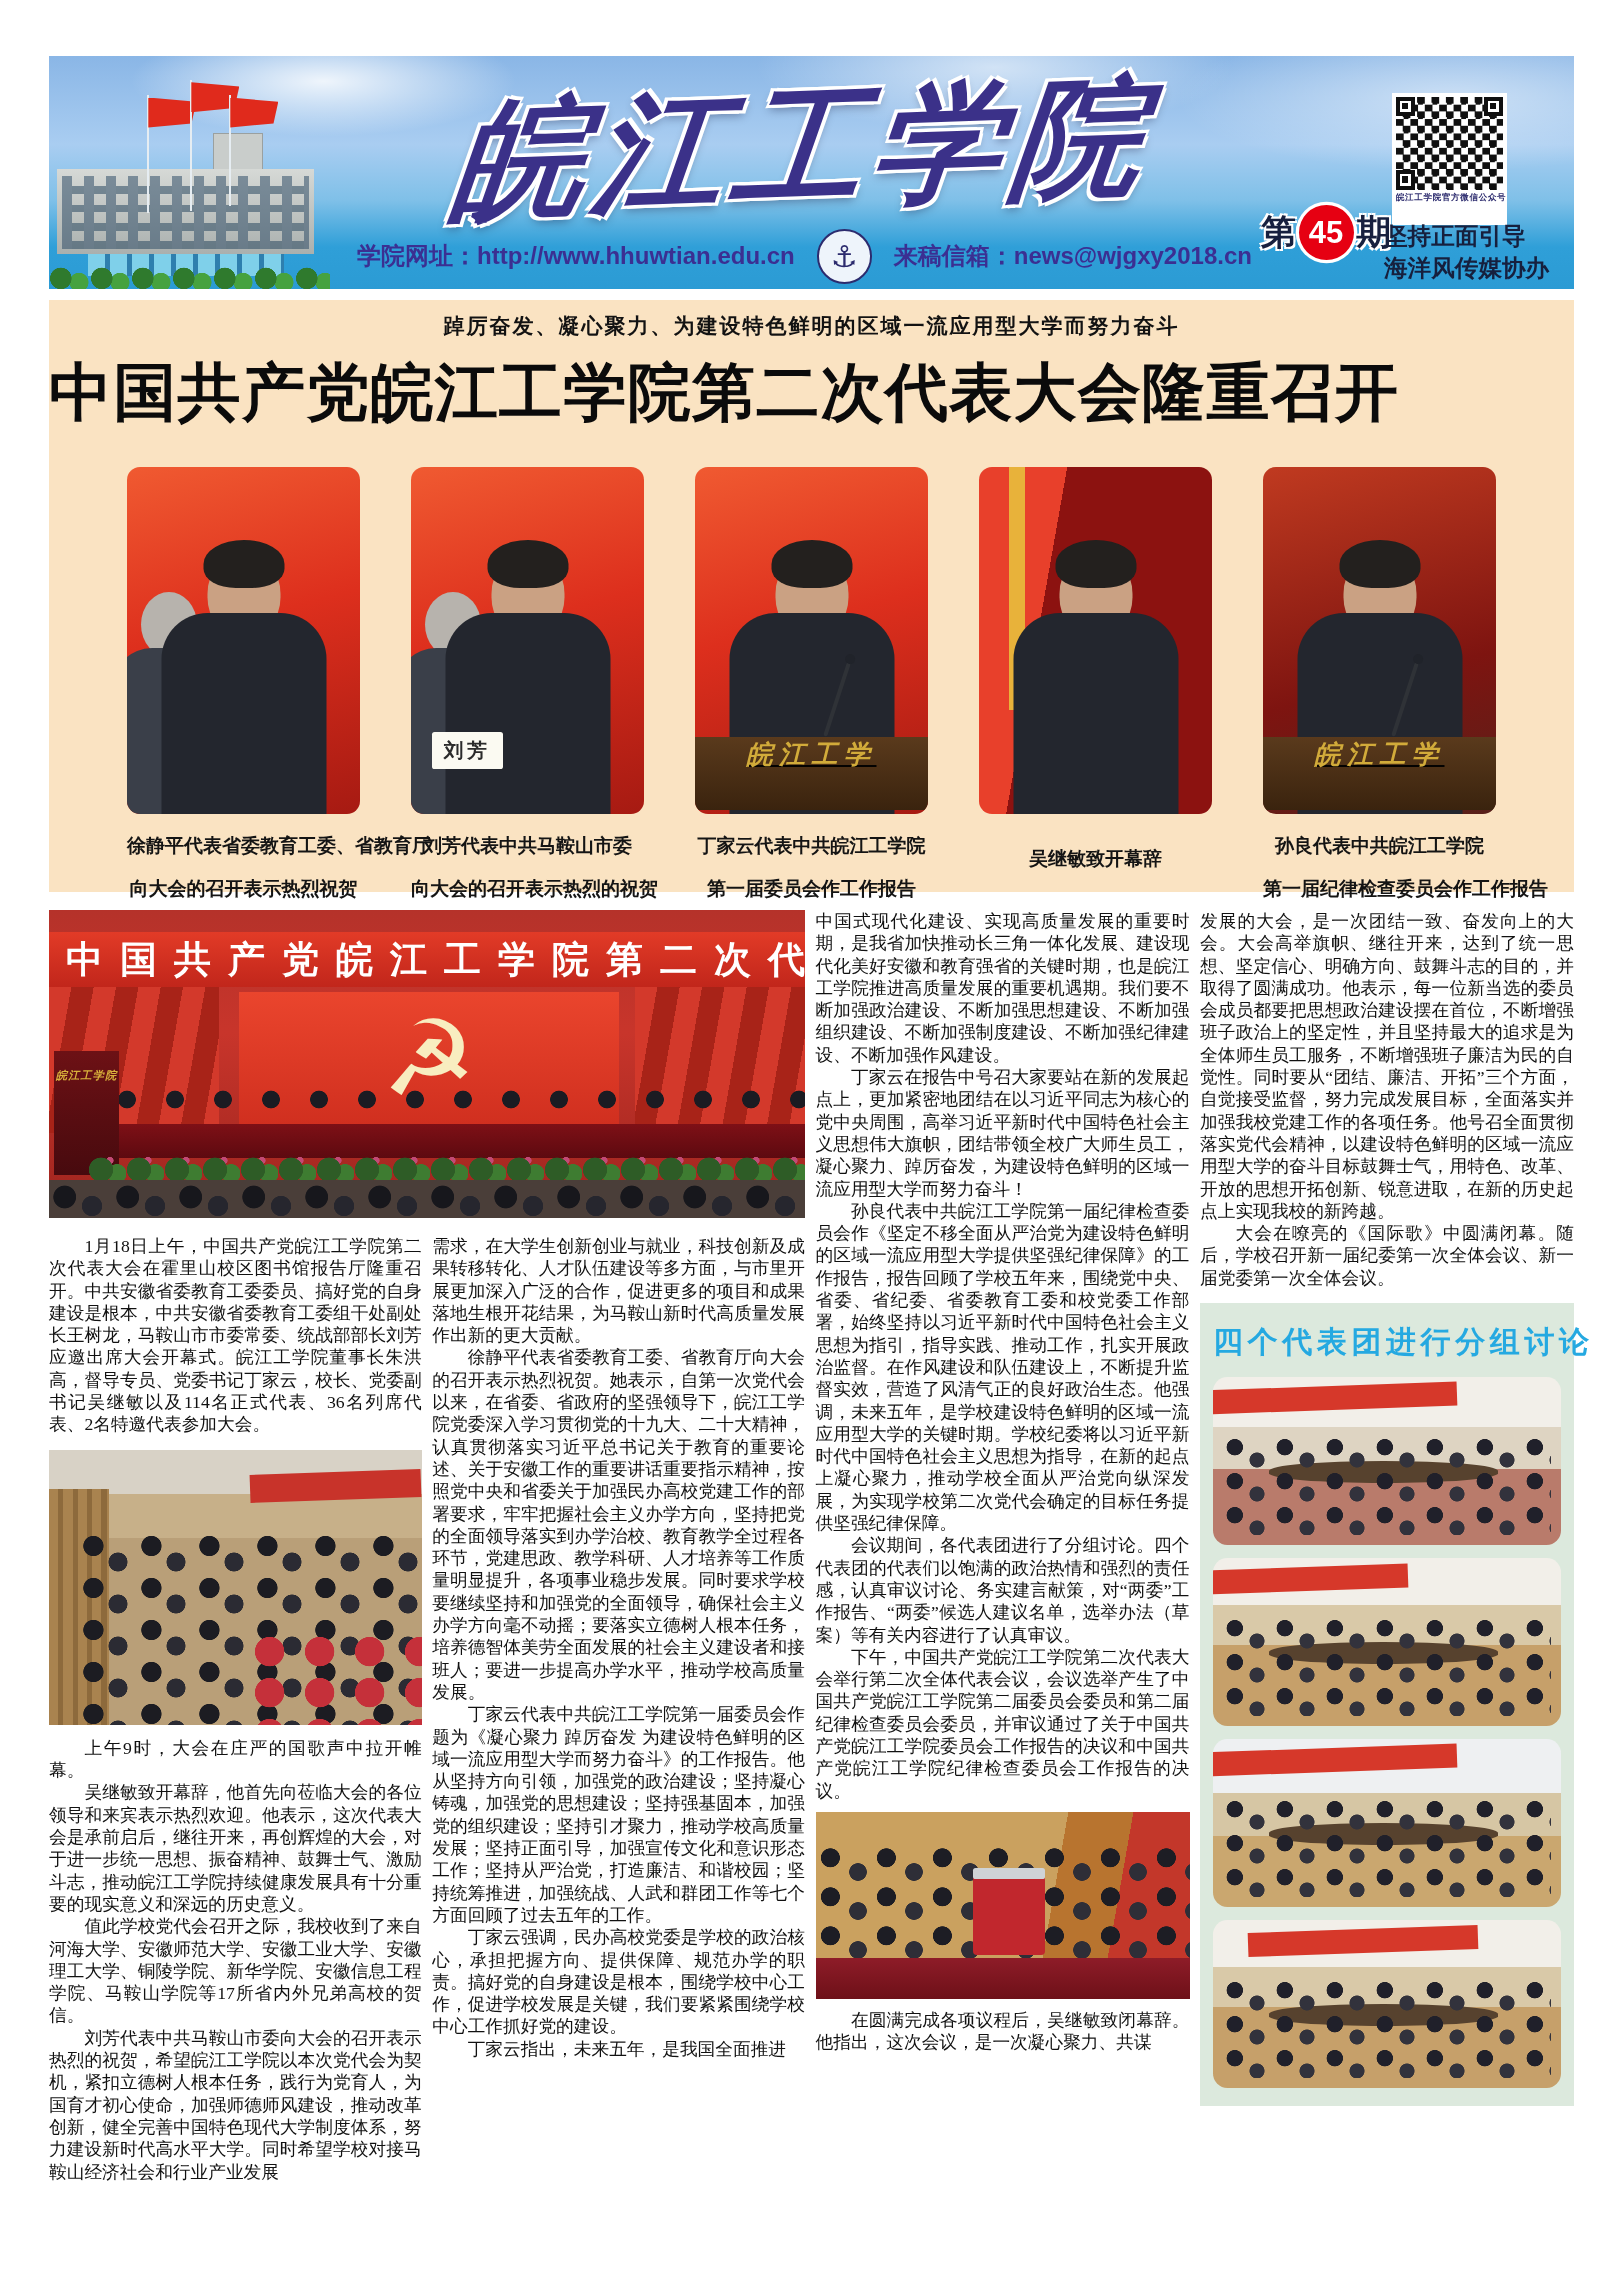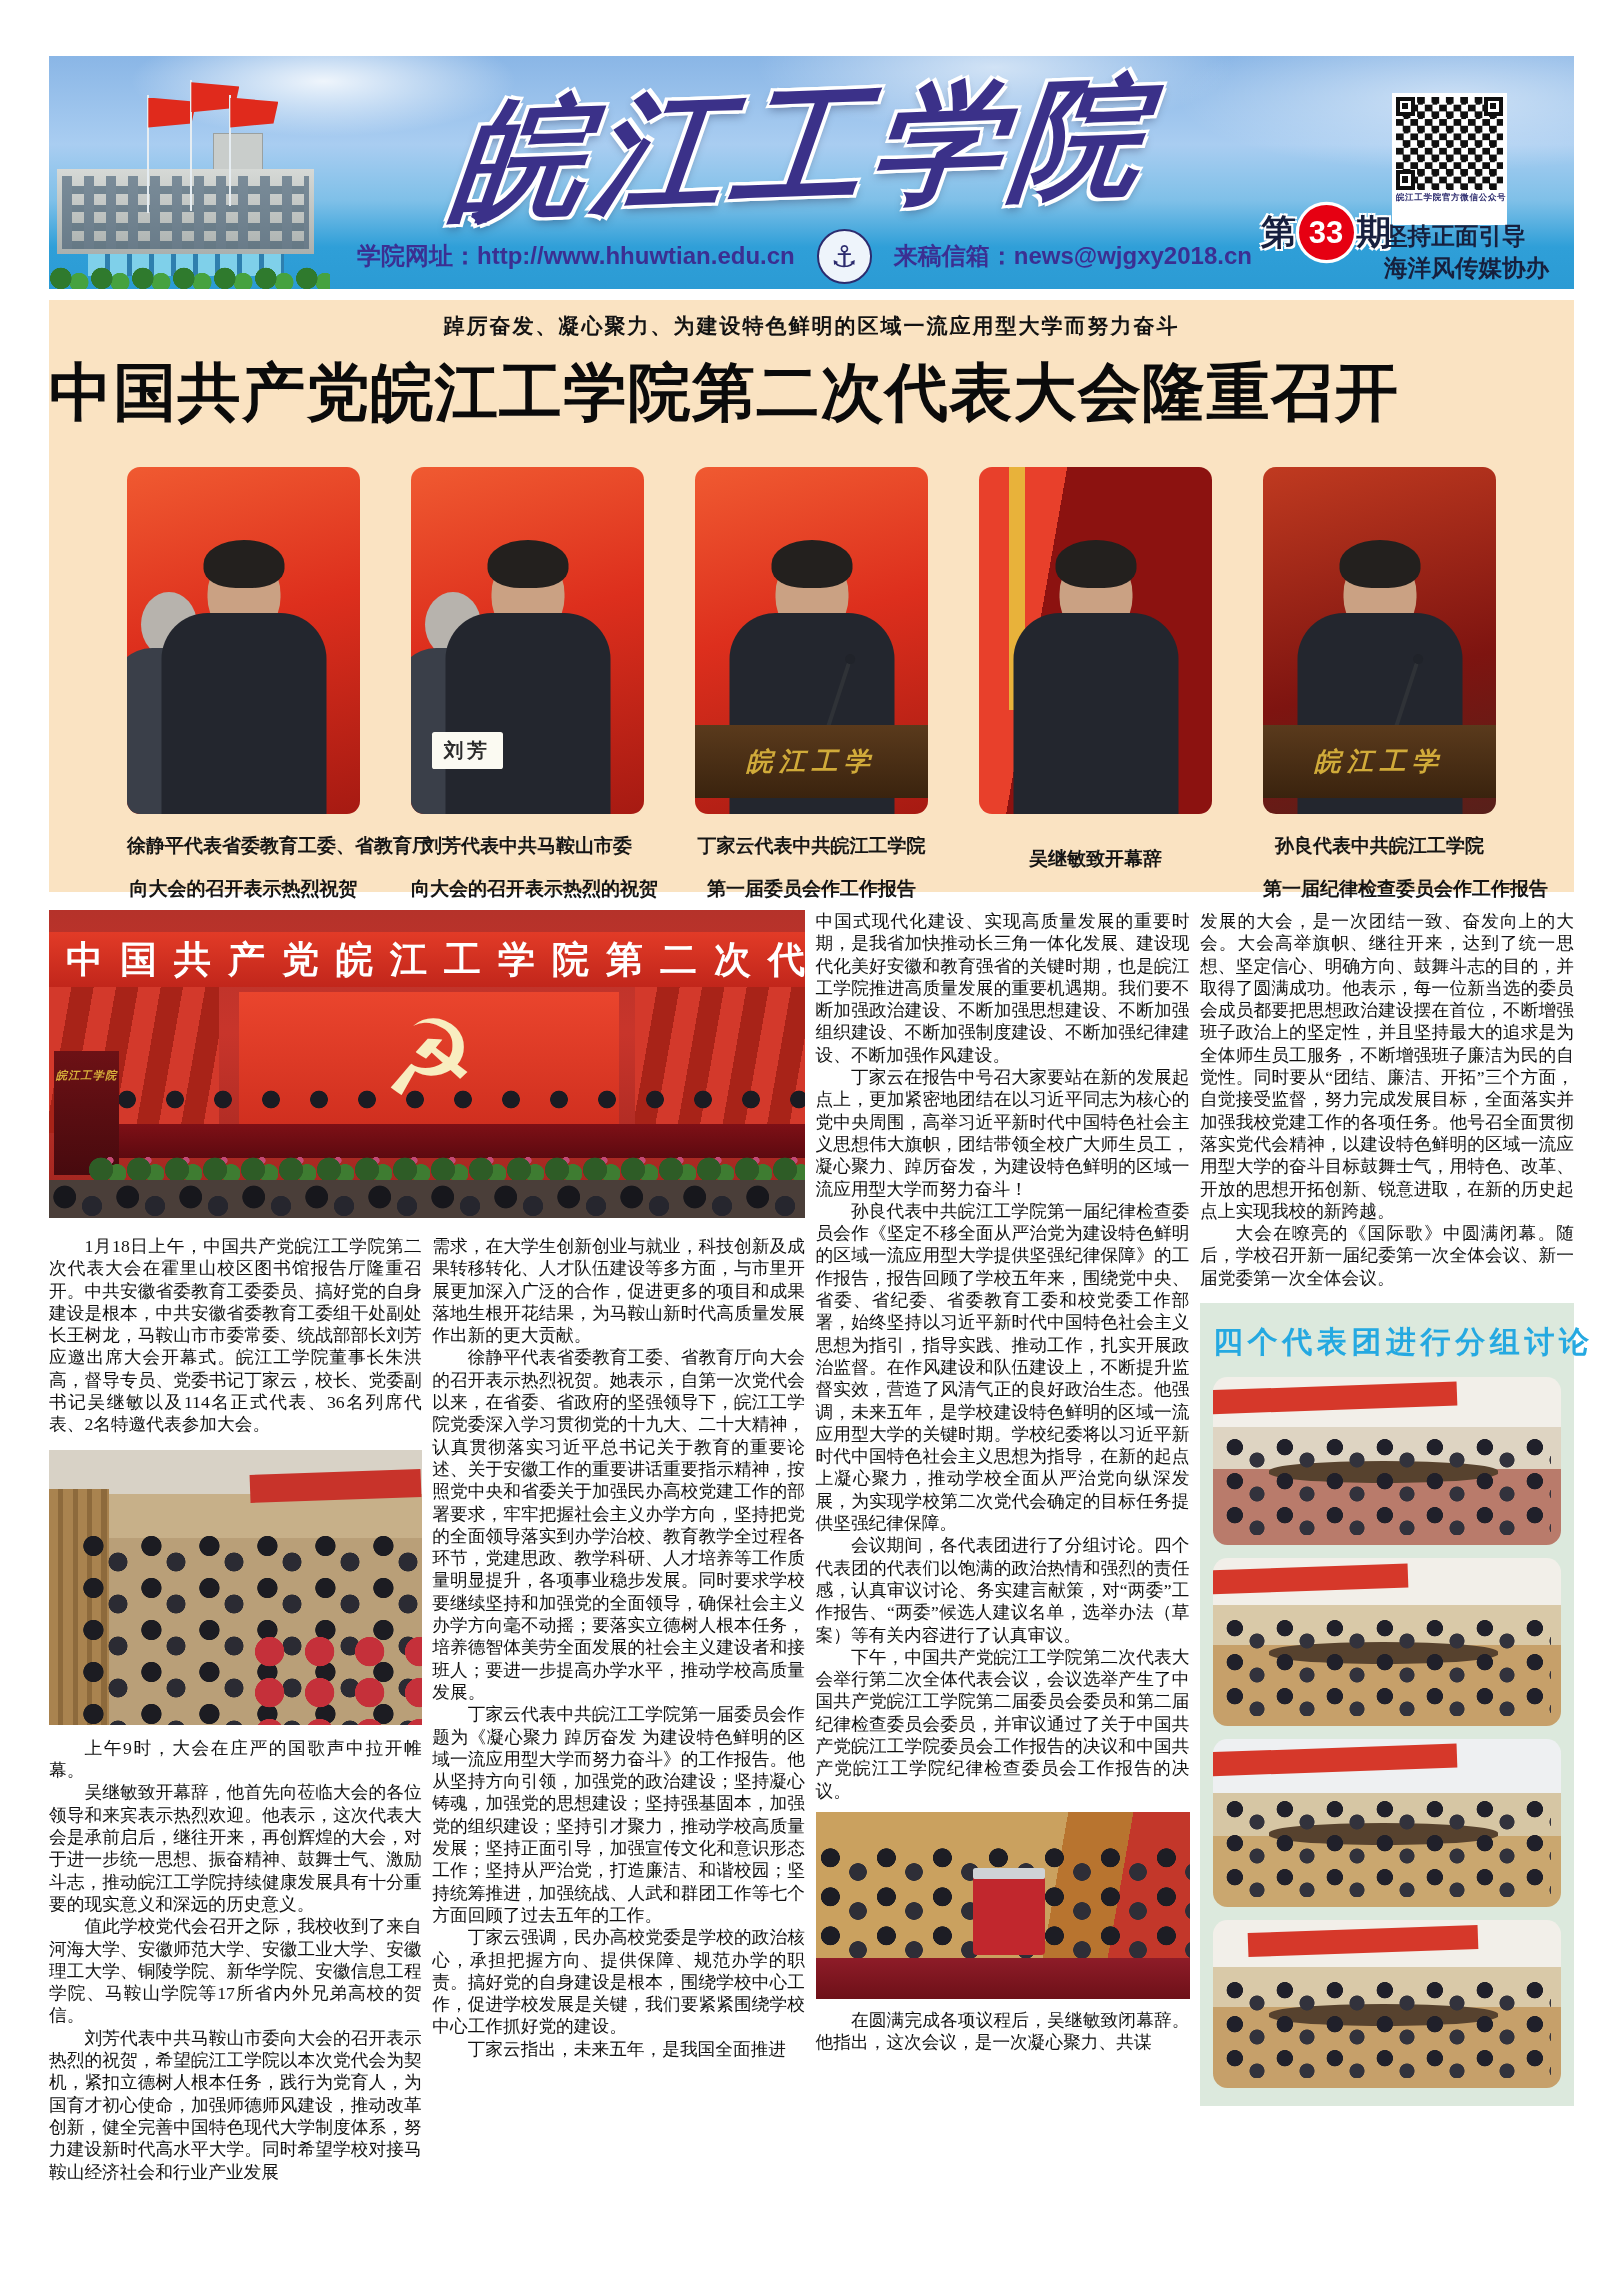--- a/index.html
+++ b/index.html
@@ -74,22 +74,22 @@
     background:#caa183;border-radius:50% 50% 46% 46%;}
   .ph-head::before{content:"";position:absolute;left:-3.9px;top:-10.5px;width:81px;height:48px;background:#23201e;
     border-radius:50% 50% 40% 40%;}
   .ph-body{position:absolute;top:42%;left:50%;transform:translateX(-50%);width:165px;height:60%;
     background:#23262e;border-radius:46px 46px 0 0;}
   .ph-head2{position:absolute;top:36%;left:6%;width:56px;height:65px;background:#b7b3ad;border-radius:50%;}
   .ph-body2{position:absolute;top:52%;left:-6%;width:118px;height:50%;background:#3a3f49;border-radius:39px 39px 0 0;}
   .mic{position:absolute;bottom:22%;left:60%;width:3.9px;height:77px;background:#2f3237;border-radius:2px;
     transform:rotate(18deg);}
   .mic::before{content:"";position:absolute;top:-9.2px;left:-3.3px;width:10.5px;height:10.5px;border-radius:50%;background:#20232a;}
-  .podium{position:absolute;bottom:16px;left:-4%;width:108%;height:21%;
-    background:linear-gradient(#5a3a1c,#3a230e);display:flex;align-items:center;justify-content:center;}
+  .podium{position:absolute;bottom:4px;left:-4%;width:108%;height:21%;
+    background:linear-gradient(#5a3a1c,#3a230e);display:flex;justify-content:center;text-decoration:underline;}
   .podium i{font-style:italic;font-weight:700;font-size:26px;color:#d9b23c;letter-spacing:6.5px;opacity:.95;}
   .plate{position:absolute;bottom:13%;left:9%;background:#fbfaf2;color:#2b2b2b;font-weight:700;
     font-size:19.6px;padding:5.2px 11.8px;border-radius:2.6px;letter-spacing:3.9px;}
   .stripe{position:absolute;left:13%;top:0;bottom:30%;width:15.7px;background:#e8b23a;}
   .strip-cap{margin-top:17px;height:73px;display:flex;flex-direction:column;justify-content:center;gap:17px;
     text-align:center;font-family:"Liberation Sans","DejaVu Sans",sans-serif;font-weight:600;
     font-size:19px;color:#141414;white-space:nowrap;}
 
   
   .body-area{position:absolute;left:49px;top:910px;width:1525px;display:flex;gap:10.5px;}
@@ -184,21 +184,21 @@
       <div class="bushes"></div>
       <i class="flag f1"></i>
       <i class="flag f2"></i>
       <i class="flag f3"></i>
     </div>
 
     <div class="mast-title">皖江工学院</div>
 
     <div class="issue">
       <span class="issue-ch">第</span>
-      <span class="issue-num">33</span>
+      <span class="issue-num">45</span>
       <span class="issue-ch">期</span>
     </div>
 
     <div class="qr">
       <div class="qr-grid">
         <i class="finder tl"></i>
         <i class="finder tr"></i>
         <i class="finder bl"></i>
       </div>
       <div class="qr-cap">皖江工学院官方微信公众号</div>

